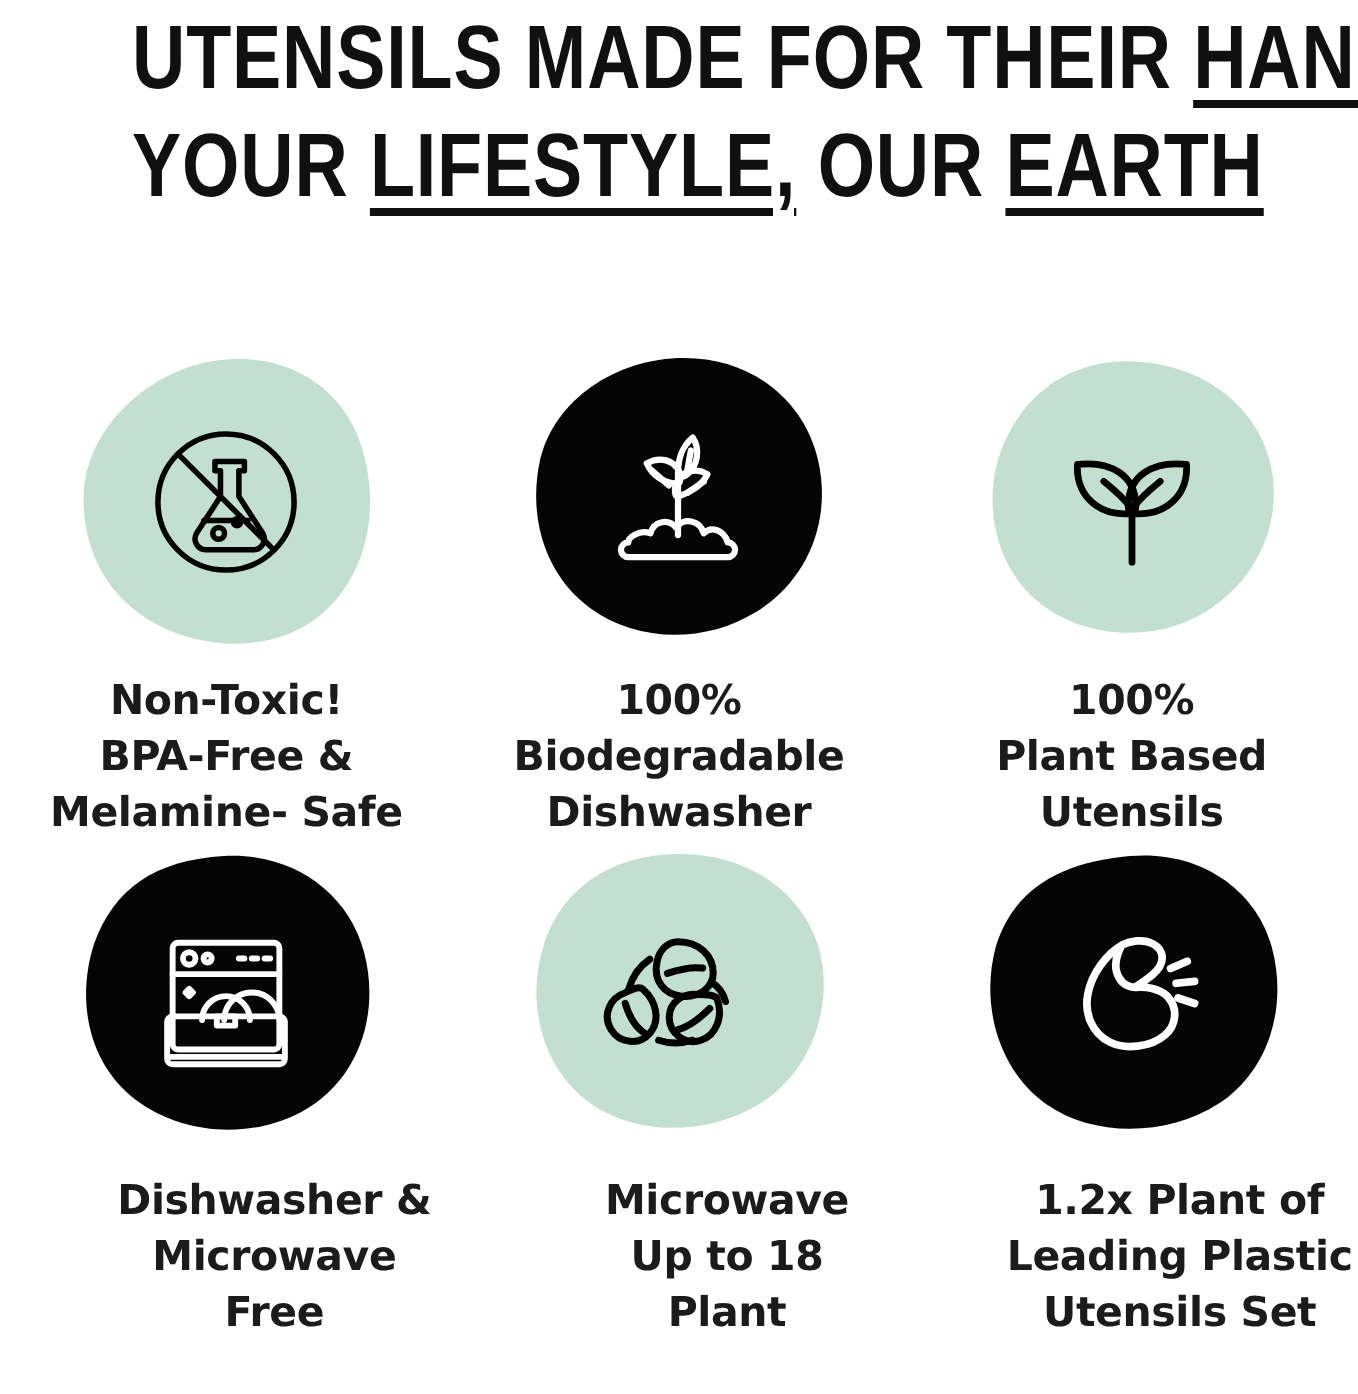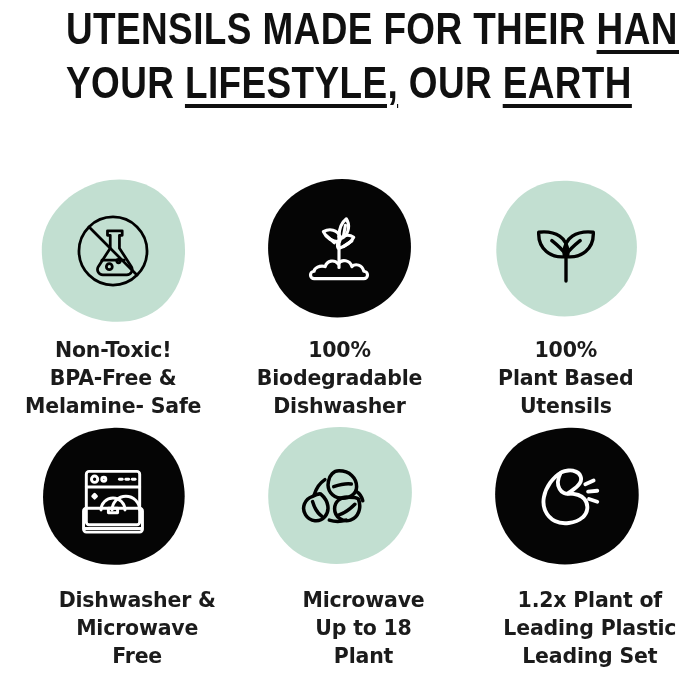--- a/index.html
+++ b/index.html
@@ -245,18 +245,18 @@
             <path d="M44 22 C41 28 40 34 43 39 C45 43 50 45 54 44"></path>
             <path d="M71 34 l9 -4"></path>
             <path d="M74 42 l10 -1"></path>
             <path d="M75 50 l9 3"></path>
           </g>
         </svg>
       </div>
       <div class="caption">
         <div>1.2x Plant of</div>
         <div>Leading Plastic</div>
-        <div>Leading Set</div>
+        <div>Utensils Set</div>
       </div>
     </div>
 
   </div>
 </div>
 
 </body></html>

